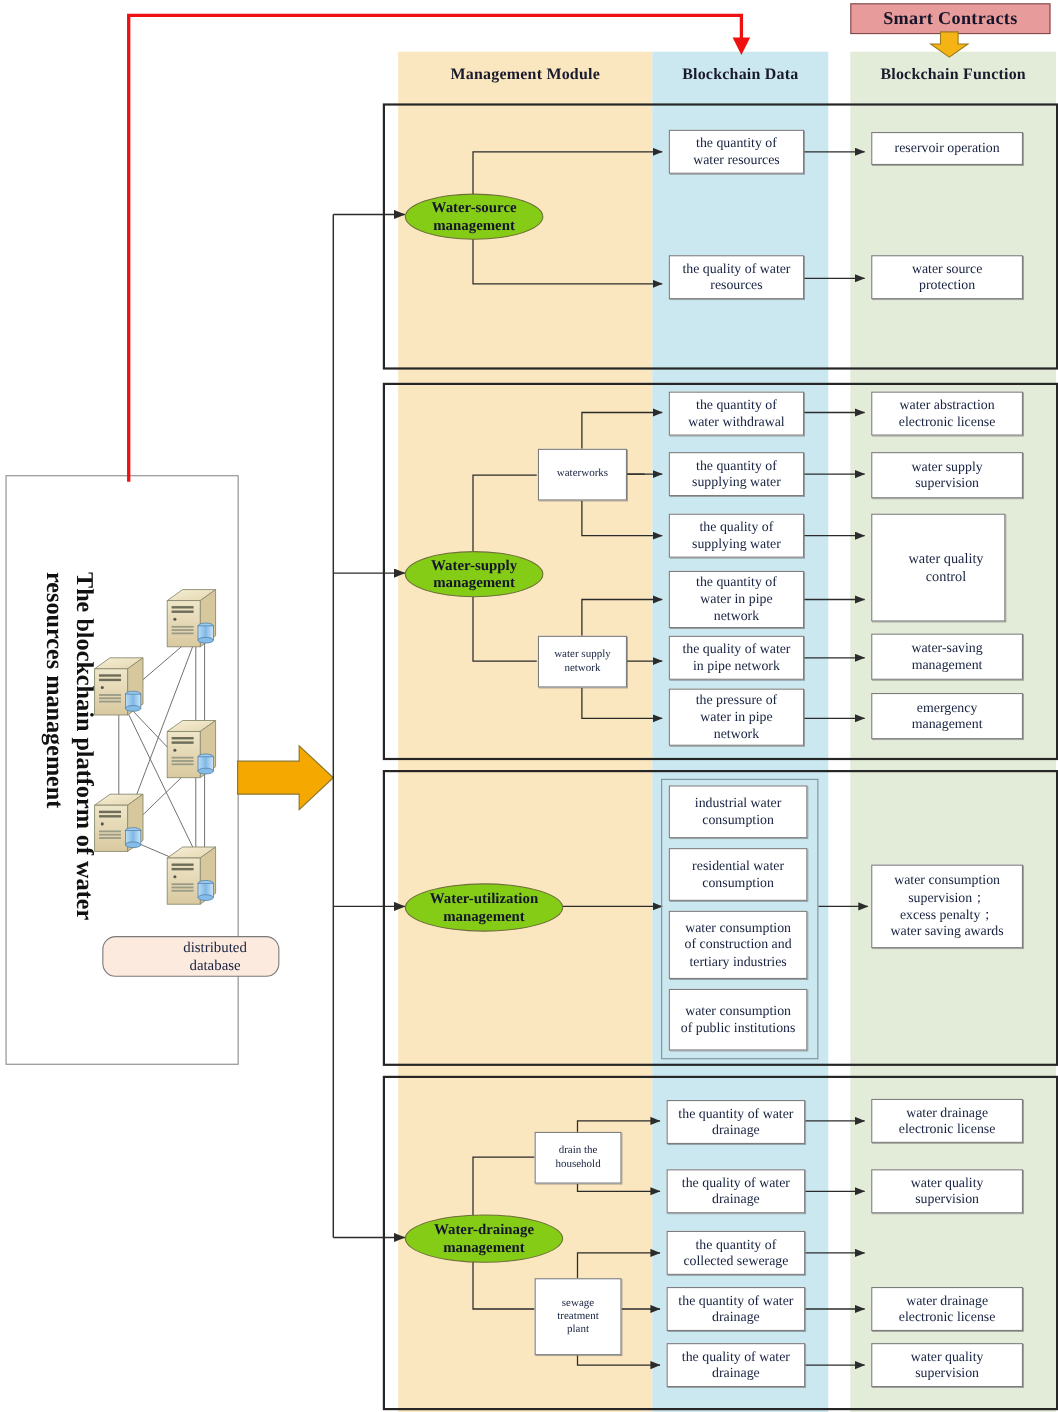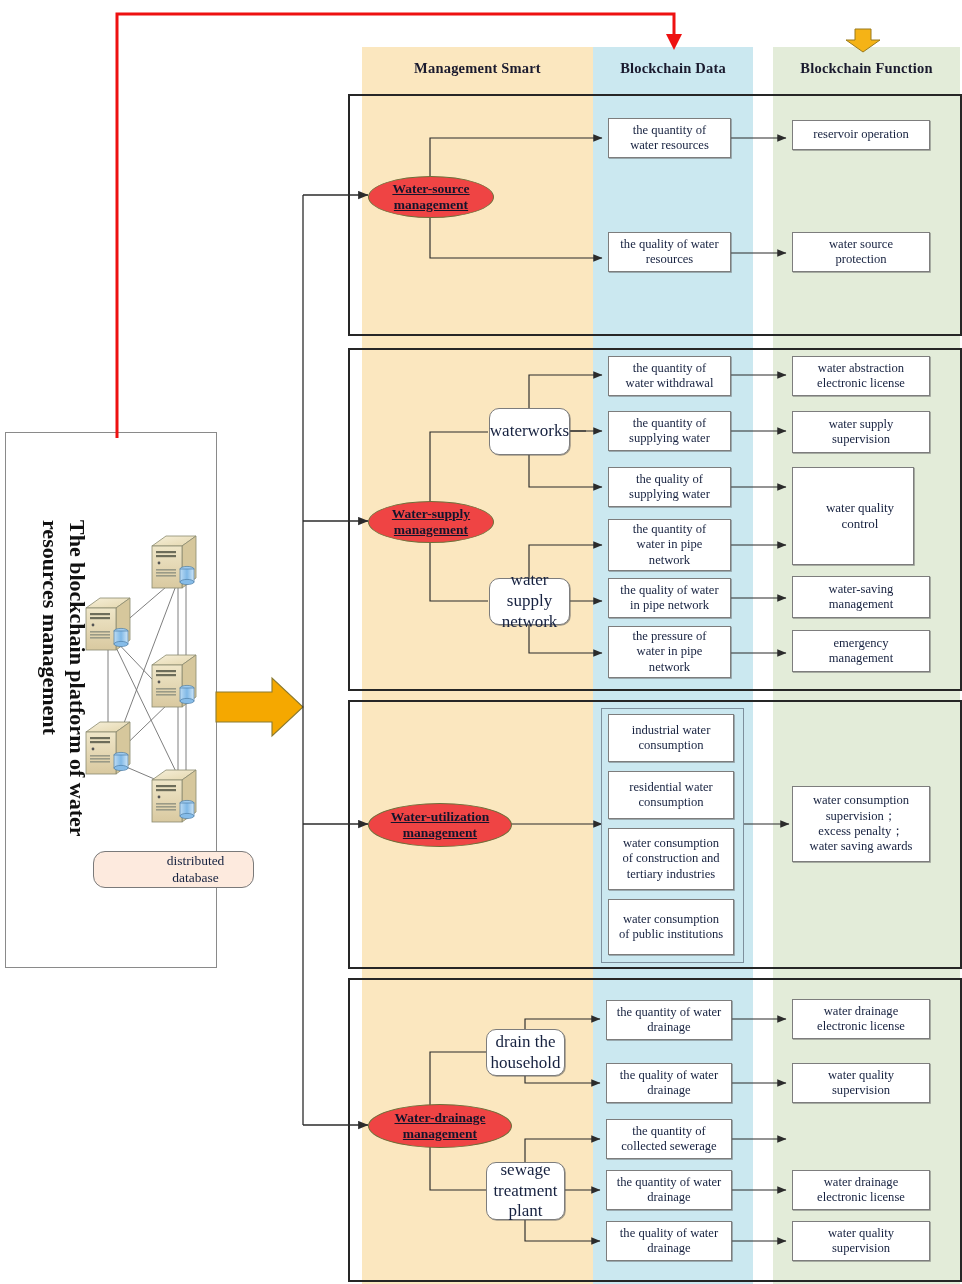--- a/index.html
+++ b/index.html
@@ -25,46 +25,47 @@
   .db-pill{position:absolute;background:#fdeade;border:1.3px solid #7a7a7a;
      border-radius:12px;display:flex;align-items:center;justify-content:center;
      text-align:center;font-size:13.5px;color:#15213f;line-height:1.25;padding-left:44px;}
 
   
   .smart-box{position:absolute;background:#e89b9b;border:1.3px solid #7d4b4b;
      display:flex;align-items:center;justify-content:center;
      font-weight:bold;font-size:16.5px;color:#14142b;letter-spacing:.3px;}
 
   
-  .ellipse{position:absolute;background:#ef4444;border:1.1px solid #6f6f3a;
+  .ellipse{position:absolute;background:#84cc16;border:1.1px solid #6f6f3a;
      border-radius:50%;display:flex;align-items:center;justify-content:center;
-     text-align:center;font-weight:bold;font-size:13.5px;color:#14142b;line-height:1.22;text-decoration:underline;}
+     text-align:center;font-weight:bold;font-size:13.5px;color:#14142b;line-height:1.22;}
 
   
   .rect{position:absolute;background:#ffffff;border:1.2px solid #7d7d7d;
      box-shadow:0.8px 0.8px 0 rgba(90,90,90,.55);
      display:flex;align-items:center;justify-content:center;text-align:center;
      font-size:12.6px;color:#16213f;line-height:1.22;padding:0 2px;box-sizing:border-box;}
-  .rect.sub{font-size:17px;border-radius:10px;}
+  .rect.sub{font-size:10px;}
   .rect.big{font-size:13px;}
   .nest-wrap{position:absolute;border:1.6px solid #7d8f9c;background:transparent;}
 </style>
 </head>
 <body>
 
 <div id="root">
 
   <div class="band" style="left:362px;top:47px;width:231px;height:1237px;background:#fbe7bf;"></div>
   <div class="band" style="left:593px;top:47px;width:160px;height:1237px;background:#cbe8f0;"></div>
   <div class="band" style="left:773px;top:47px;width:187px;height:1237px;background:#e3ecd9;"></div>
 
-  <div class="band-label" style="left:362px;top:60px;width:231px;">Management Smart</div>
+  <div class="band-label" style="left:362px;top:60px;width:231px;">Management Module</div>
   <div class="band-label" style="left:593px;top:60px;width:160px;">Blockchain Data</div>
   <div class="band-label" style="left:773px;top:60px;width:187px;">Blockchain Function</div>
 
+  <div class="smart-box" style="left:773px;top:3px;width:180px;height:26px;">Smart Contracts</div>
 
   <div class="section-box" style="left:348px;top:94px;width:610px;height:238px;"></div>
   <div class="section-box" style="left:348px;top:348px;width:610px;height:339px;"></div>
   <div class="section-box" style="left:348px;top:700px;width:610px;height:265px;"></div>
   <div class="section-box" style="left:348px;top:978px;width:610px;height:300px;"></div>
 
   <div class="platform-panel" style="left:5px;top:432px;width:210px;height:534px;"></div>
   <div class="platform-title" style="left:36px;top:520px;height:400px;">The blockchain platform of water<br>resources management</div>
   <div class="db-pill" style="left:93px;top:851px;width:115px;height:35px;">distributed<br>database</div>
 
@@ -286,21 +287,21 @@
   <div class="nest-wrap" style="left:601px;top:708px;width:141px;height:253px;"></div>
   <div class="rect" style="left:608px;top:714px;width:126px;height:48px;">industrial water<br>consumption</div>
   <div class="rect" style="left:608px;top:771px;width:126px;height:48px;">residential water<br>consumption</div>
   <div class="rect" style="left:608px;top:828px;width:126px;height:62px;">water consumption<br>of construction and<br>tertiary industries</div>
   <div class="rect" style="left:608px;top:899px;width:126px;height:56px;">water consumption<br>of public institutions</div>
 
   <div class="rect" style="left:792px;top:786px;width:138px;height:76px;">water consumption<br>supervision；<br>excess penalty；<br>water saving awards</div>
 
   <div class="ellipse" style="left:368px;top:1104px;width:142px;height:42px;">Water-drainage<br>management</div>
   <div class="rect sub" style="left:486px;top:1029px;width:79px;height:47px;">drain the<br>household</div>
-  <div class="rect sub" style="left:486px;top:1162px;width:79px;height:58px;">sewage<br>treatment<br>plant</div>
+  <div class="rect sub" style="left:486px;top:1162px;width:79px;height:70px;">sewage<br>treatment<br>plant</div>
 
   <div class="rect" style="left:606px;top:1000px;width:126px;height:40px;">the quantity of water<br>drainage</div>
   <div class="rect" style="left:606px;top:1063px;width:126px;height:40px;">the quality of water<br>drainage</div>
   <div class="rect" style="left:606px;top:1119px;width:126px;height:40px;">the quantity of<br>collected  sewerage</div>
   <div class="rect" style="left:606px;top:1170px;width:126px;height:40px;">the quantity of water<br>drainage</div>
   <div class="rect" style="left:606px;top:1221px;width:126px;height:40px;">the quality of water<br>drainage</div>
 
   <div class="rect" style="left:792px;top:999px;width:138px;height:40px;">water drainage<br>electronic license</div>
   <div class="rect" style="left:792px;top:1063px;width:138px;height:40px;">water quality<br>supervision</div>
   <div class="rect" style="left:792px;top:1170px;width:138px;height:40px;">water drainage<br>electronic license</div>

